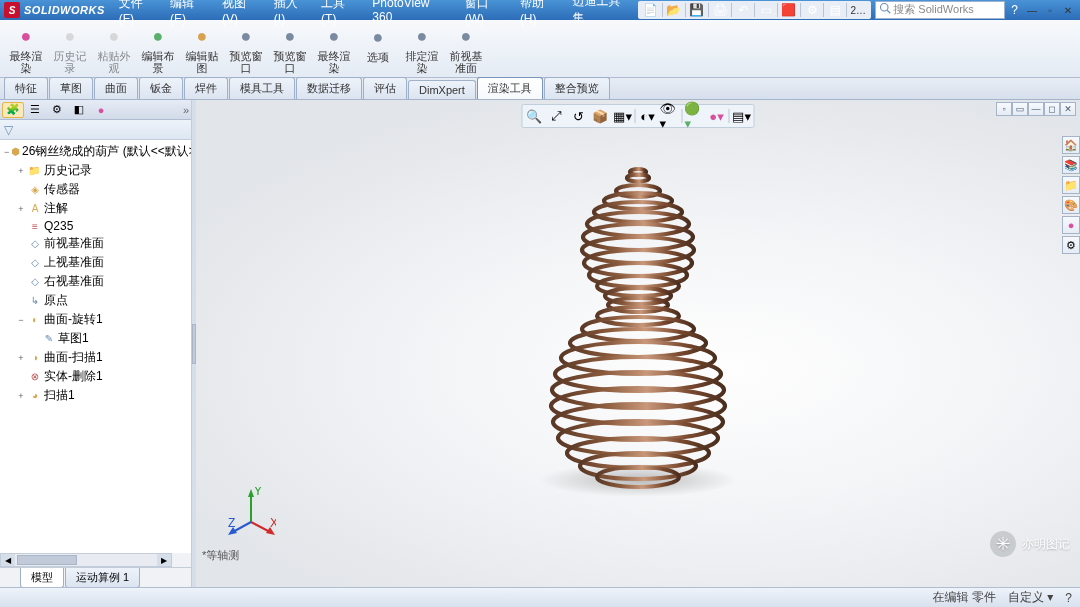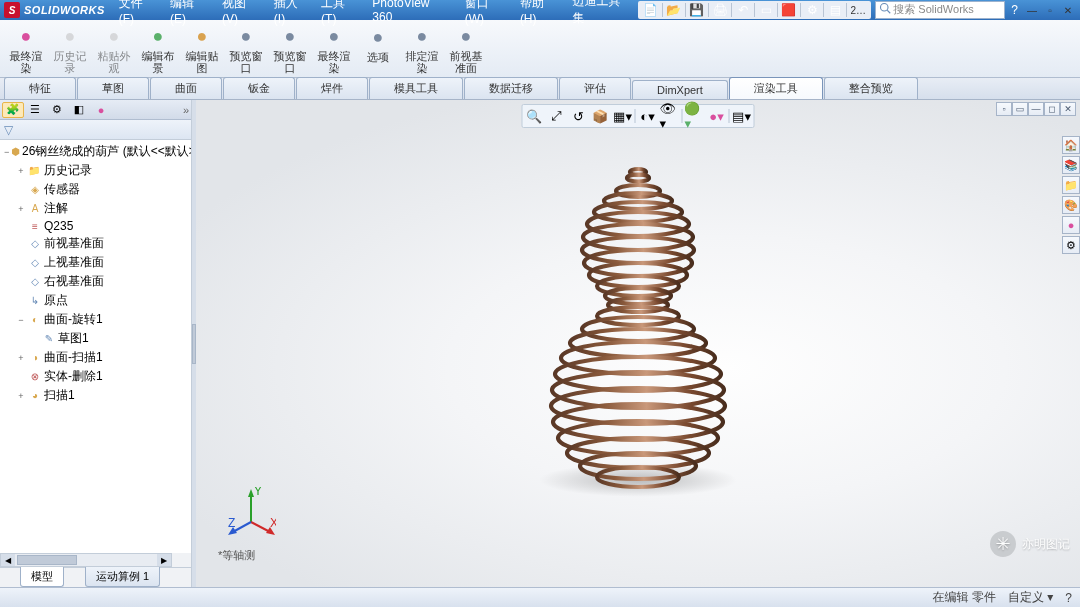--- a/index.html
+++ b/index.html
@@ -16,21 +16,21 @@
 .search .sicon { width:12px; height:12px; color:#6a8db8; margin-right:2px; }
 .search span { color:#8a8a8a; font-size:11px; }
 .winctl { display:flex; gap:2px; }
 .winctl .w { width:16px; height:14px; display:flex; align-items:center; justify-content:center; font-size:10px; color:#333; }
 .toolbar { height:58px; background:linear-gradient(#f7f9fc,#e4ebf4); border-bottom:1px solid #b0bdd0; display:flex; padding:2px 4px; }
 .tbtn { width:44px; display:flex; flex-direction:column; align-items:center; justify-content:flex-start; padding-top:2px; cursor:pointer; border:1px solid transparent; border-radius:2px; }
 .tbtn.dis { opacity:0.55; }
 .tbtn .ico { width:24px; height:24px; display:flex; align-items:center; justify-content:center; font-size:18px; }
 .tbtn .lbl { font-size:11px; color:#333; text-align:center; line-height:12px; margin-top:2px; }
 .tabrow { height:22px; background:linear-gradient(#e8edf5,#d6dfec); border-bottom:1px solid #a6b4c8; display:flex; align-items:flex-end; padding:0 4px; }
-.tab { padding:3px 24px; font-size:11px; background:linear-gradient(#eef3fa,#dbe4f0); border:1px solid #9fb1c9; border-bottom:none; border-radius:3px 3px 0 0; margin-right:1px; cursor:pointer; color:#333; }
+.tab { padding:3px 10px; font-size:11px; background:linear-gradient(#eef3fa,#dbe4f0); border:1px solid #9fb1c9; border-bottom:none; border-radius:3px 3px 0 0; margin-right:1px; cursor:pointer; color:#333; }
 .tab.active { background:linear-gradient(#fff,#f6f9fd); font-weight:normal; border-color:#7a95ba; }
 .main { position:absolute; top:100px; left:0; right:0; bottom:20px; display:flex; }
 .side { width:192px; background:#f0f2f5; border-right:1px solid #c3cdd9; display:flex; flex-direction:column; }
 .sidetabs { height:20px; background:linear-gradient(#e6ecf5,#d2dbe9); border-bottom:1px solid #b0bdd0; display:flex; align-items:center; padding:0 2px; position:relative; }
 .sidetabs .st { width:22px; height:16px; display:flex; align-items:center; justify-content:center; border:1px solid transparent; border-radius:2px; cursor:pointer; font-size:11px; }
 .sidetabs .st.active { background:#fde9b8; border-color:#e8b54a; }
 .sidetabs .expand { position:absolute; right:2px; font-size:11px; color:#666; }
 .treehead { height:20px; background:linear-gradient(#eef3fa,#dde6f2); border-bottom:1px solid #c3cdd9; display:flex; align-items:center; padding:0 4px; }
 .tree { flex:1; background:#fff; overflow:auto; padding:2px; }
 .tree .node { display:flex; align-items:center; padding:1px 2px; white-space:nowrap; font-size:11px; cursor:default; }
@@ -43,22 +43,22 @@
 .viewport { flex:1; background:#fff; position:relative; overflow:hidden; }
 .viewport .grad { position:absolute; inset:0; background:radial-gradient(ellipse 70% 60% at 60% 55%, #fefefe 0%, #f4f5f7 45%, #e2e5e9 100%); }
 .view-toolbar { position:absolute; top:4px; left:50%; transform:translateX(-50%); display:flex; gap:2px; background:rgba(240,245,252,0.9); border:1px solid #c0cdda; border-radius:2px; padding:2px; }
 .view-toolbar .v { width:20px; height:18px; display:flex; align-items:center; justify-content:center; cursor:pointer; font-size:13px; }
 .view-toolbar .vsep { width:1px; height:14px; background:#b8c4d4; align-self:center; }
 .doc-ctl { position:absolute; top:2px; right:4px; display:flex; gap:0; }
 .doc-ctl .d { width:16px; height:14px; border:1px solid #a6b4c8; background:linear-gradient(#f6f9fd,#e6ecf5); display:flex; align-items:center; justify-content:center; font-size:9px; color:#4a5a70; }
 .rbar { position:absolute; right:0; top:36px; width:18px; display:flex; flex-direction:column; gap:2px; }
 .rbar .r { width:18px; height:18px; border:1px solid #a6b4c8; background:linear-gradient(#f6f9fd,#e6ecf5); display:flex; align-items:center; justify-content:center; font-size:11px; }
 .triad { position:absolute; left:30px; bottom:50px; width:50px; height:50px; }
-.viewname { position:absolute; left:6px; bottom:24px; font-size:11px; color:#555;margin-left:16px; }
-.modeltabs { position:absolute; left:0; bottom:0; height:20px; display:flex; align-items:flex-end;gap:20px; }
+.viewname { position:absolute; left:6px; bottom:24px; font-size:11px; color:#555; }
+.modeltabs { position:absolute; left:0; bottom:0; height:20px; display:flex; align-items:center; }
 .modeltabs .mt { padding:2px 10px; font-size:11px; background:linear-gradient(#eef3fa,#dbe4f0); border:1px solid #9fb1c9; border-top:none; border-radius:0 0 3px 3px; margin-right:1px; cursor:pointer; }
 .modeltabs .mt.active { background:#fff; }
 .statusbar { position:absolute; bottom:0; left:0; right:0; height:20px; background:linear-gradient(#eef3fa,#d8e1ee); border-top:1px solid #b0bdd0; display:flex; align-items:center; justify-content:flex-end; padding:0 8px; gap:12px; font-size:11px; color:#444; }
 .model3d { position:absolute; left:50%; top:50%; transform:translate(-50%,-50%); width:220px; height:370px; }
 .shadow { position:absolute; left:50%; transform:translateX(-50%); bottom:90px; width:200px; height:34px; background:radial-gradient(ellipse, rgba(0,0,0,0.24) 0%, rgba(0,0,0,0) 70%); }
 .watermark { position:absolute; right:10px; bottom:30px; display:flex; align-items:center; gap:6px; color:#fff; font-size:16px; opacity:0.9; text-shadow:0 1px 2px rgba(0,0,0,0.3); }
 .watermark .wicon { width:26px; height:26px; border-radius:50%; background:#c6c9cc; display:flex; align-items:center; justify-content:center; font-size:18px; color:#fff; }
 .hscroll { width:172px; height:14px; background:#e8ecf2; border:1px solid #c3cdd9; display:flex; align-items:center; }
 .hscroll .arr { width:14px; height:12px; background:#d6dee9; display:flex; align-items:center; justify-content:center; font-size:8px; }
 .hscroll .thumb { width:60px; height:10px; background:#c0cad8; border:1px solid #a8b6c8; margin-left:2px; }

